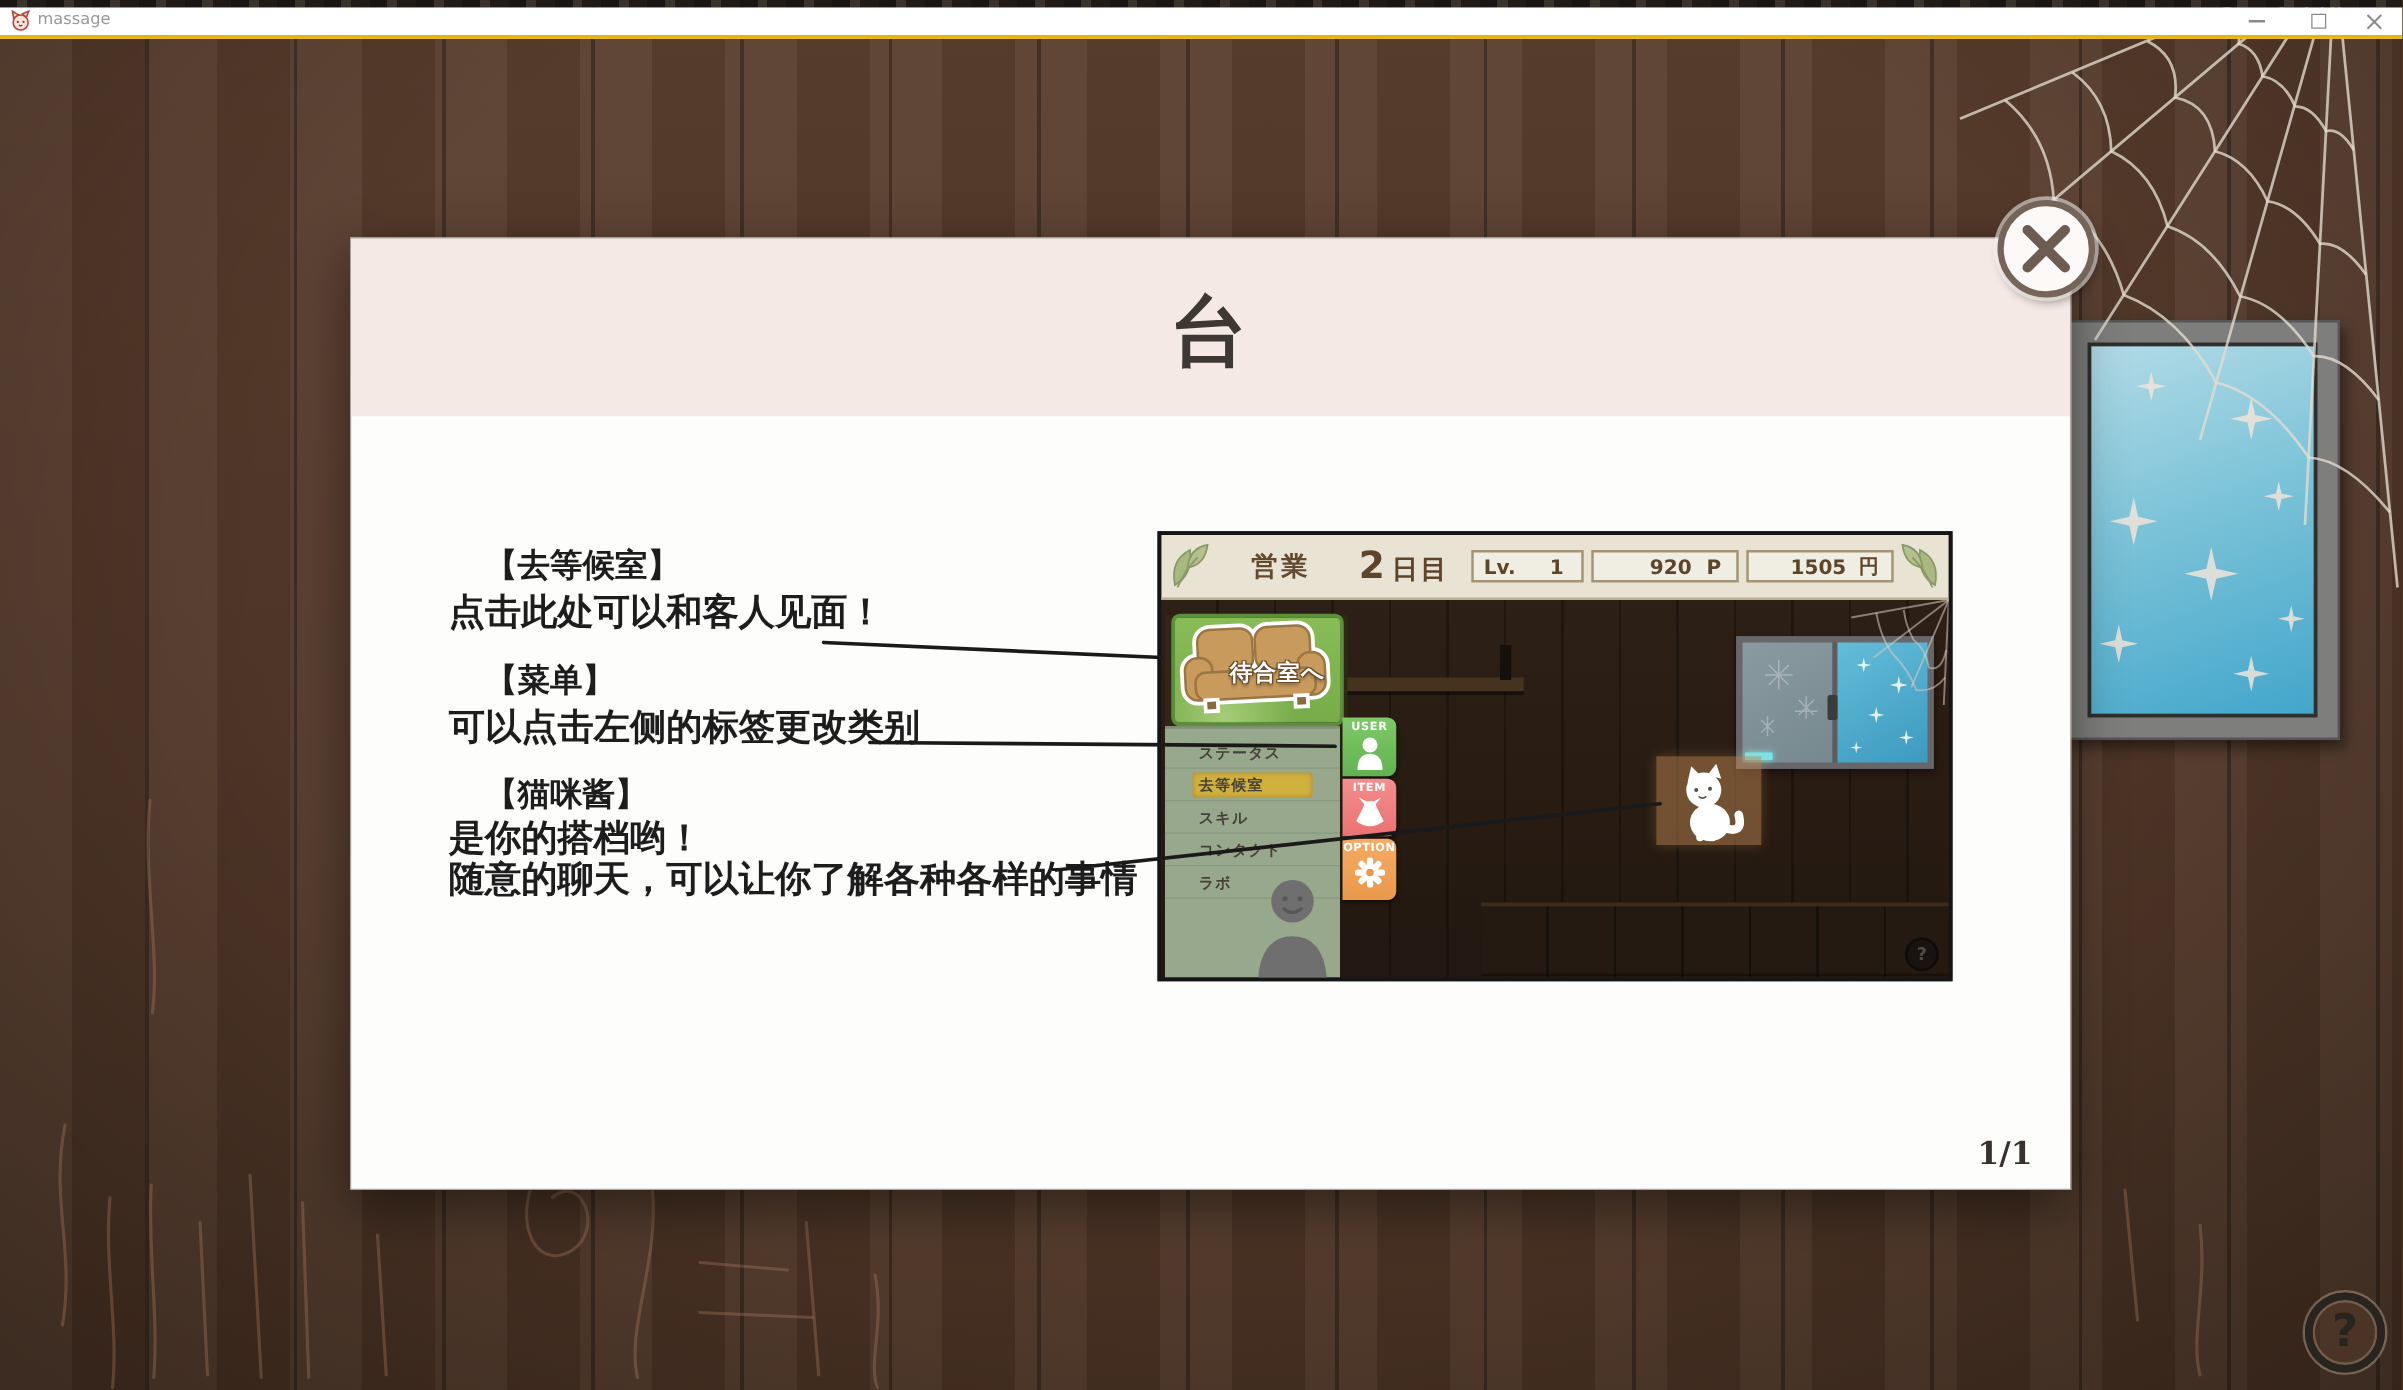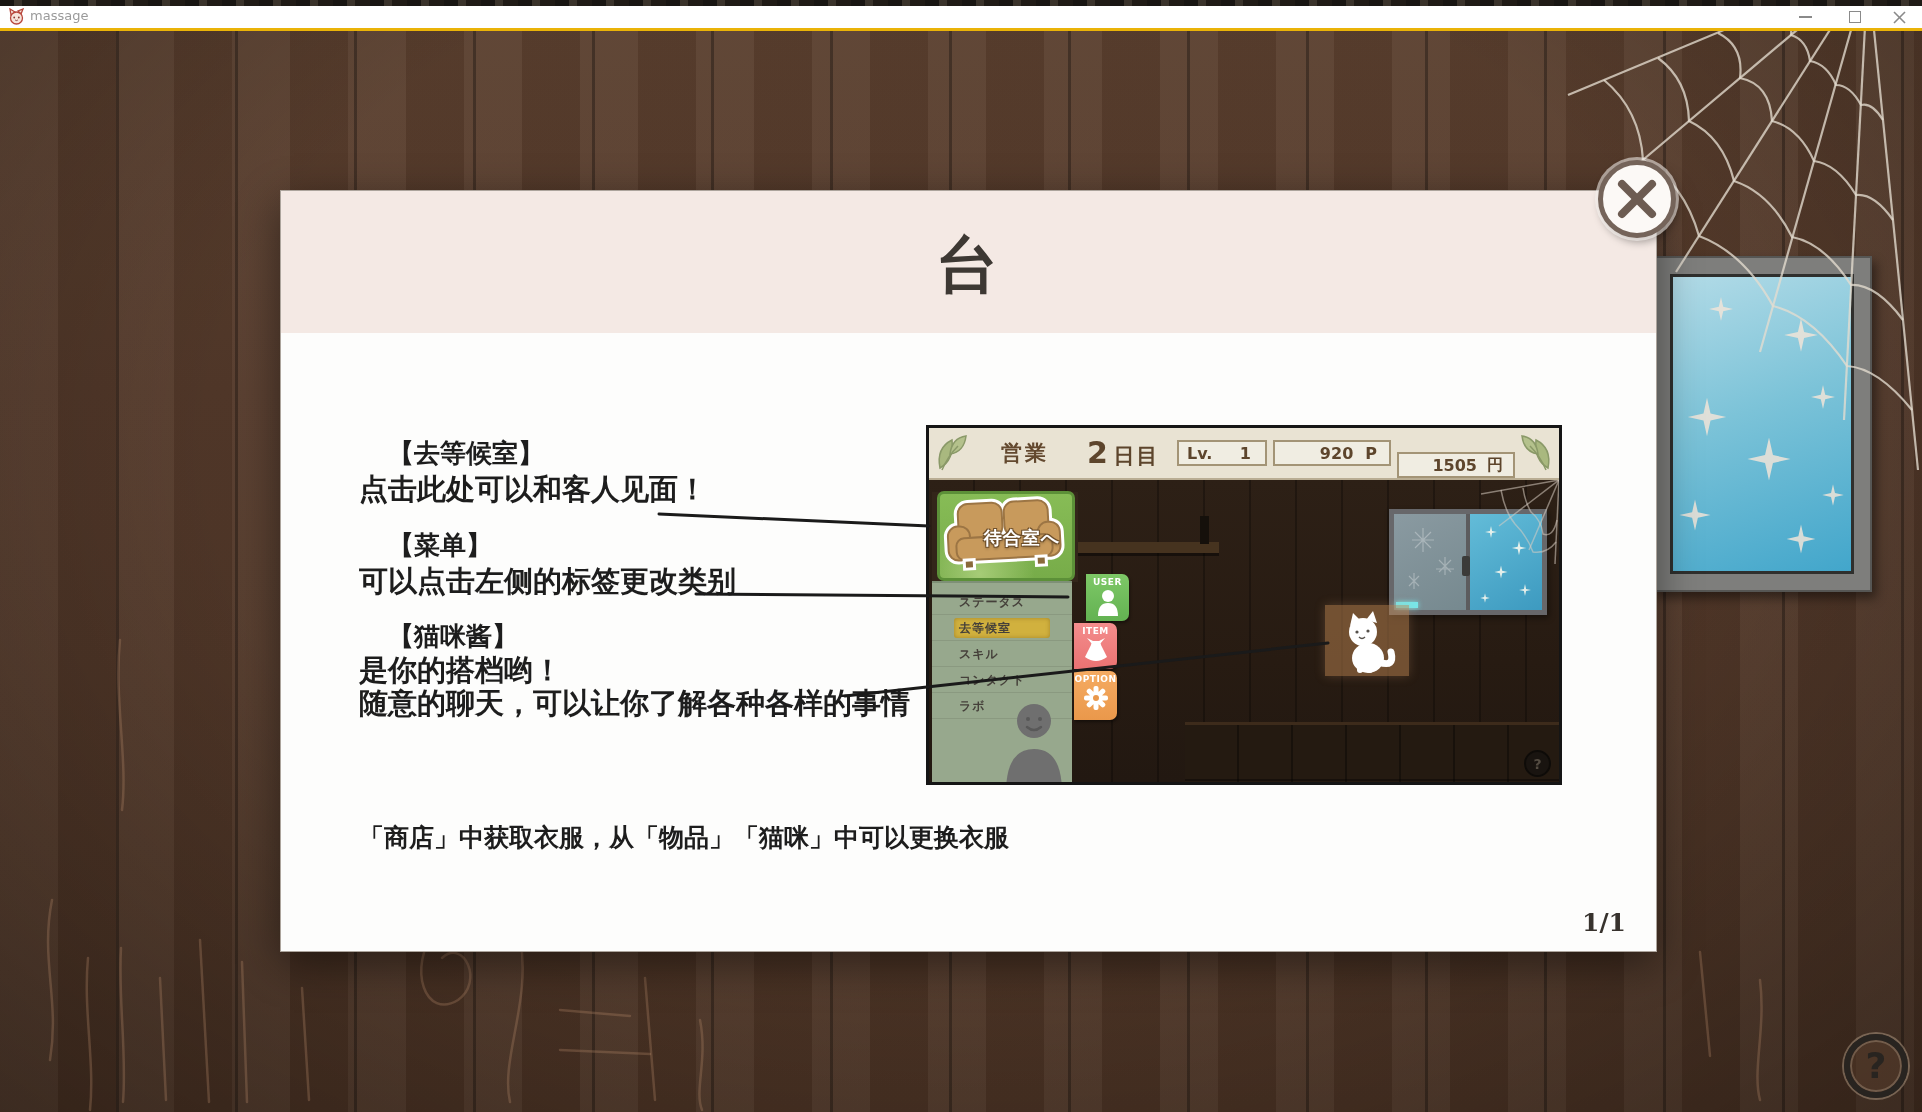--- a/index.html
+++ b/index.html
@@ -65,21 +65,21 @@
   .ms{position:absolute;left:645px;top:234px;width:636px;height:360px;background:#281c13;
     border:3px solid #151515;box-sizing:border-box;overflow:hidden;}
   .ms-header{position:absolute;left:0;top:0;right:0;height:50px;background:#e9e3d3;border-bottom:2px solid #b9ad93;}
   .ms-header .t-mode{position:absolute;left:72px;top:0;height:50px;line-height:50px;font-size:21px;font-weight:bold;color:#63492f;letter-spacing:3px;}
   .ms-header .t-day{position:absolute;left:158px;top:0;height:50px;line-height:50px;color:#5d452c;font-weight:bold;}
   .t-day .num{font-size:30px;} .t-day .unit{font-size:21px;letter-spacing:2px;}
   .hd-box{position:absolute;top:12px;height:26px;box-sizing:border-box;border:2px solid #a39476;background:rgba(255,255,255,0.35);
     display:flex;align-items:center;color:#5d452c;font-weight:bold;font-size:16px;}
   .box-lv{left:248px;width:90px;justify-content:space-between;padding:0 14px 0 8px;}
   .box-p{left:344px;width:118px;justify-content:flex-end;gap:12px;padding-right:12px;}
-  .box-yen{left:468px;width:118px;justify-content:flex-end;gap:10px;padding-right:10px;margin-top:12px;}
+  .box-yen{left:468px;width:118px;justify-content:flex-end;gap:10px;padding-right:10px;}
   .leaf{position:absolute;top:4px;width:36px;height:40px;}
   .leaf-l{left:5px;} .leaf-r{right:5px;transform:scaleX(-1);}
 
   .ms-room{position:absolute;left:0;top:52px;right:0;bottom:0;
     background:
       repeating-linear-gradient(90deg, rgba(0,0,0,0) 0 44px, rgba(0,0,0,0.28) 44px 46px),
       linear-gradient(180deg,#2d2016 0%, #271b12 60%, #221811 100%);}
   .ms-shelf{position:absolute;left:118px;top:62px;width:172px;height:11px;background:#46331f;box-shadow:0 3px 0 rgba(0,0,0,0.45);}
   .ms-bookend{position:absolute;top:36px;width:9px;height:28px;background:#15100b;}
   .be1{left:128px;} .be2{left:271px;}
@@ -112,21 +112,21 @@
   .menu-row{position:absolute;left:0;width:100%;height:26px;line-height:26px;padding-left:27px;box-sizing:border-box;
     font-size:12px;font-weight:bold;color:#45403a;letter-spacing:1px;border-bottom:1px solid rgba(70,70,55,0.15);}
   .mr0{top:6px;} .mr1{top:32px;} .mr2{top:58px;} .mr3{top:84px;} .mr4{top:110px;}
   .mr1 .pill{position:absolute;left:22px;top:3px;width:96px;height:20px;background:#d1b13e;border-radius:3px;z-index:0;box-shadow:inset 0 0 4px rgba(120,90,20,.5);}
   .menu-row span{position:relative;z-index:1;}
   .ms-sil{position:absolute;left:70px;top:114px;width:64px;height:96px;}
 
   .side-btn{position:absolute;left:145px;width:43px;border-radius:0 7px 7px 0;box-sizing:border-box;
     display:flex;flex-direction:column;align-items:center;padding-top:3px;gap:1px;box-shadow:1px 2px 3px rgba(0,0,0,.4);}
   .side-btn .sl{font-size:9px;font-weight:bold;color:#fff;letter-spacing:0.5px;}
-  .sb-user{top:94px;height:47px;background:linear-gradient(#7ec867,#63b252);margin-left:12px;}
+  .sb-user{top:94px;height:47px;background:linear-gradient(#7ec867,#63b252);}
   .sb-item{top:143px;height:46px;background:linear-gradient(#f48d8d,#ea7272);}
   .sb-option{top:191px;height:49px;background:linear-gradient(#f5ab62,#ea984b);}
 
   .ms-help{position:absolute;right:8px;bottom:5px;width:23px;height:23px;border-radius:50%;
     border:2px solid #0c0a08;background:#181410;color:#5a5248;font-size:14px;font-weight:bold;
     display:flex;align-items:center;justify-content:center;opacity:.9;}
 
   .anno{position:absolute;inset:0;z-index:20;pointer-events:none;}
   .z-web{z-index:3;}
 </style>
@@ -203,21 +203,20 @@
     <div class="tut-block blk2">
       <div class="h">【菜单】</div>
       <div class="l">可以点击左侧的标签更改类别</div>
     </div>
     <div class="tut-block blk3">
       <div class="h">【猫咪酱】</div>
       <div class="l">是你的搭档哟！</div>
       <div class="l">随意的聊天，可以让你了解各种各样的事情</div>
     </div>
 
-    <div class="footer-note">「商店」中获取衣服，从「物品」「猫咪」中可以更换衣服</div>
     <div class="page-ind">1/1</div>
 
     <div class="ms">
 
       <div class="ms-header">
         <svg class="leaf leaf-l" viewBox="0 0 36 40">
           <path d="M6,36 Q2,16 18,8 Q20,28 6,36Z" fill="#a9b87f" stroke="#8a9968" stroke-width="1.5"></path>
           <path d="M16,22 Q18,6 32,4 Q30,20 16,22Z" fill="#b4c18c" stroke="#8a9968" stroke-width="1.5"></path>
           <path d="M8,38 Q14,24 24,14" fill="none" stroke="#8a9968" stroke-width="1.5"></path>
         </svg>

